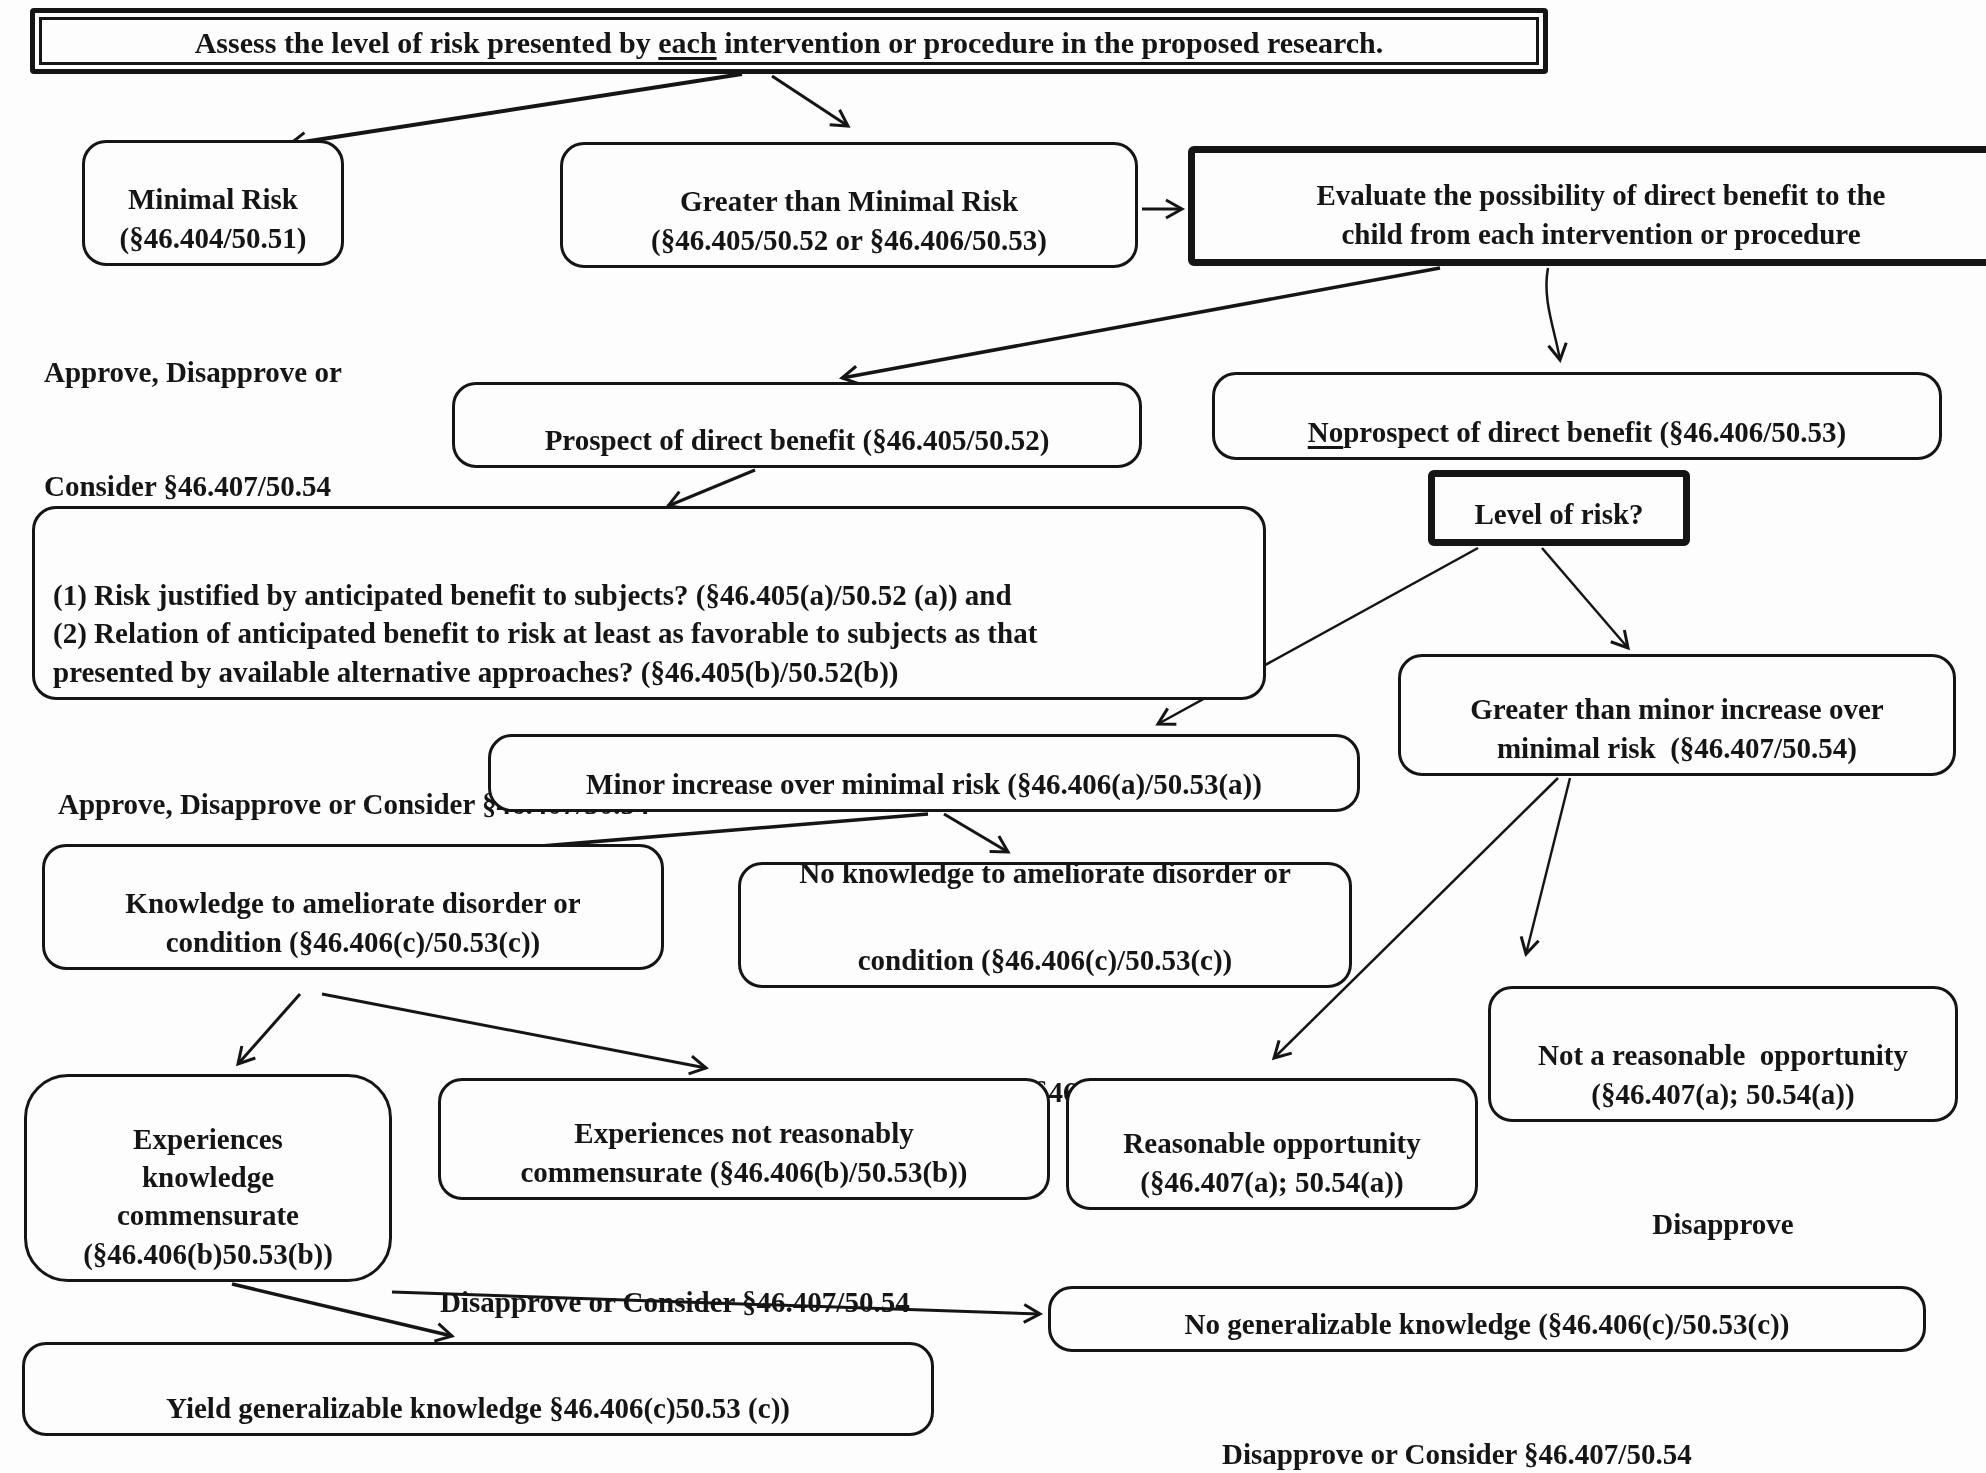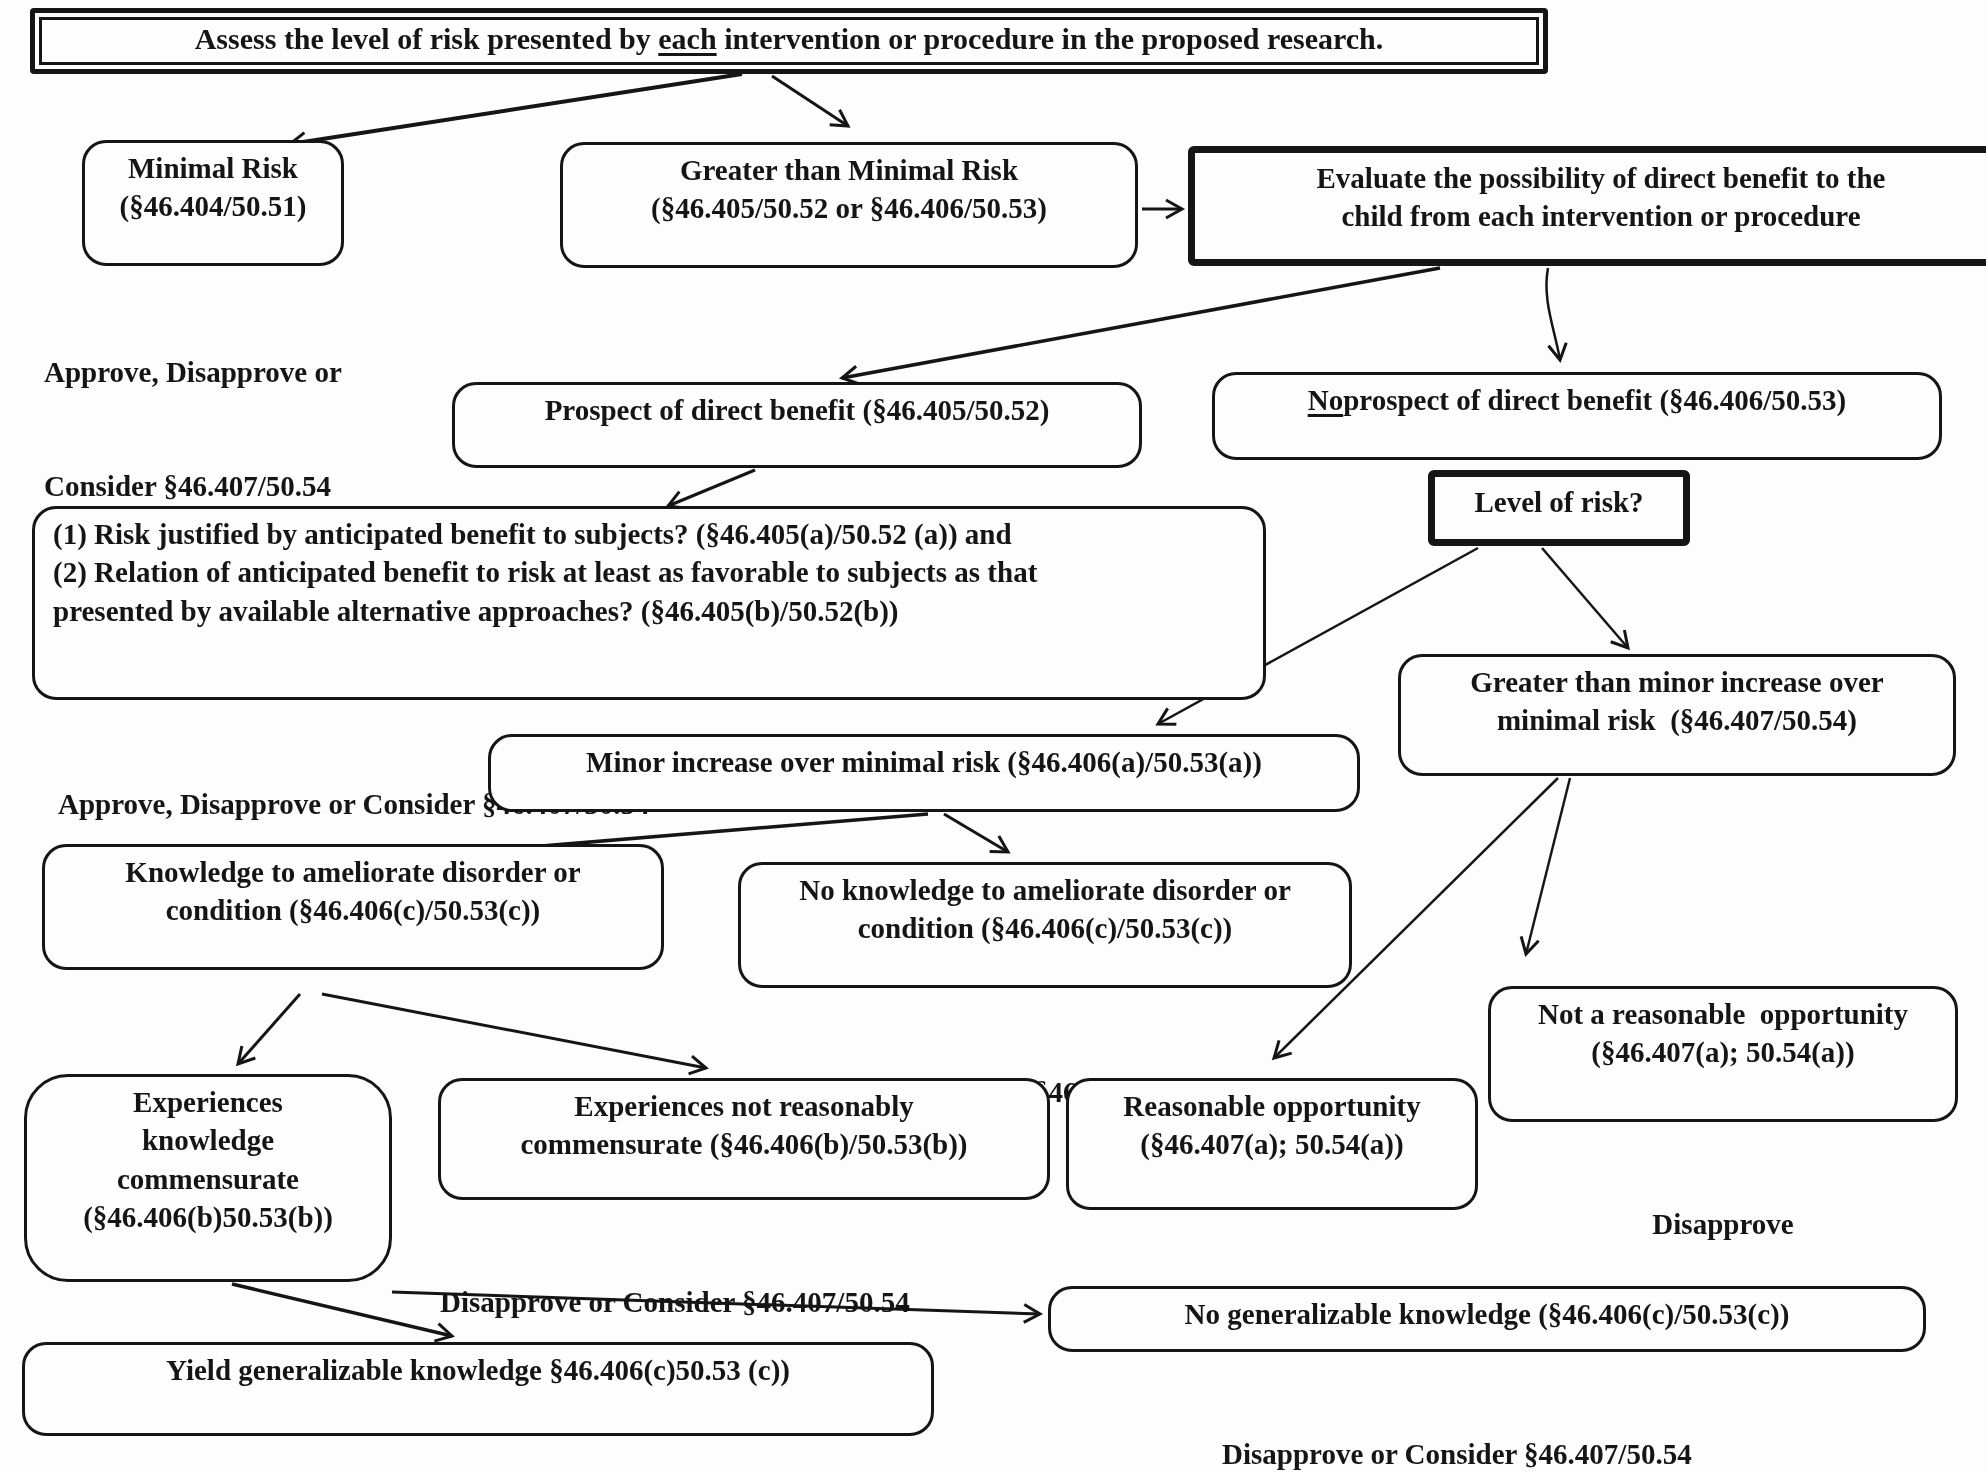--- a/index.html
+++ b/index.html
@@ -5,21 +5,21 @@
   :root { --ink:#151515; --paper:#fdfdfd; }
   html,body { margin:0; padding:0; background:var(--paper); }
   #canvas {
     position:relative; width:1986px; height:1473px; margin:0 auto;
     background:var(--paper); overflow:hidden;
     font-family:"Liberation Serif", serif; color:var(--ink);
   }
   .box {
     position:absolute; box-sizing:border-box; background:var(--paper);
     border:3px solid var(--ink); border-radius:24px;
-    display:flex; flex-direction:column; justify-content:flex-start; align-items:center;
+    display:flex; flex-direction:column; justify-content:flex-end; align-items:center;
     text-align:center; font-weight:700; font-size:29px; line-height:1.32;
     padding:6px 20px; z-index:2;
   }
   .box.sq { border-radius:6px; border-width:7px; }
   .box.framed {
     border-radius:4px; border:5px solid var(--ink);
     box-shadow: inset 0 0 0 4px var(--paper), inset 0 0 0 7px var(--ink);
     font-size:30px;
   }
   .box.leftalign { align-items:flex-start; text-align:left; padding-left:18px; padding-right:14px; }
@@ -114,21 +114,21 @@
   <div class="box" style="left:1398px; top:654px; width:558px; height:122px;">
     <div class="bl">Greater than minor increase over</div>
     <div class="bl">minimal risk  (§46.407/50.54)</div>
   </div>
 
   <div class="box" style="left:42px; top:844px; width:622px; height:126px;">
     <div class="bl">Knowledge to ameliorate disorder or</div>
     <div class="bl">condition (§46.406(c)/50.53(c))</div>
   </div>
 
-  <div class="box" style="left:738px; top:862px; width:614px; height:126px;">
+  <div class="box" style="left:738px; top:862px; width:614px; height:126px;gap:48px;">
     <div class="bl">No knowledge to ameliorate disorder or</div>
     <div class="bl">condition (§46.406(c)/50.53(c))</div>
   </div>
   <div class="lbl" style="left:732px; top:996px;">
     <div class="bl">Disapprove or Consider §46.407/50.54</div>
   </div>
 
   <div class="box bigr" style="left:24px; top:1074px; width:368px; height:208px;">
     <div class="bl">Experiences</div>
     <div class="bl">knowledge</div>

